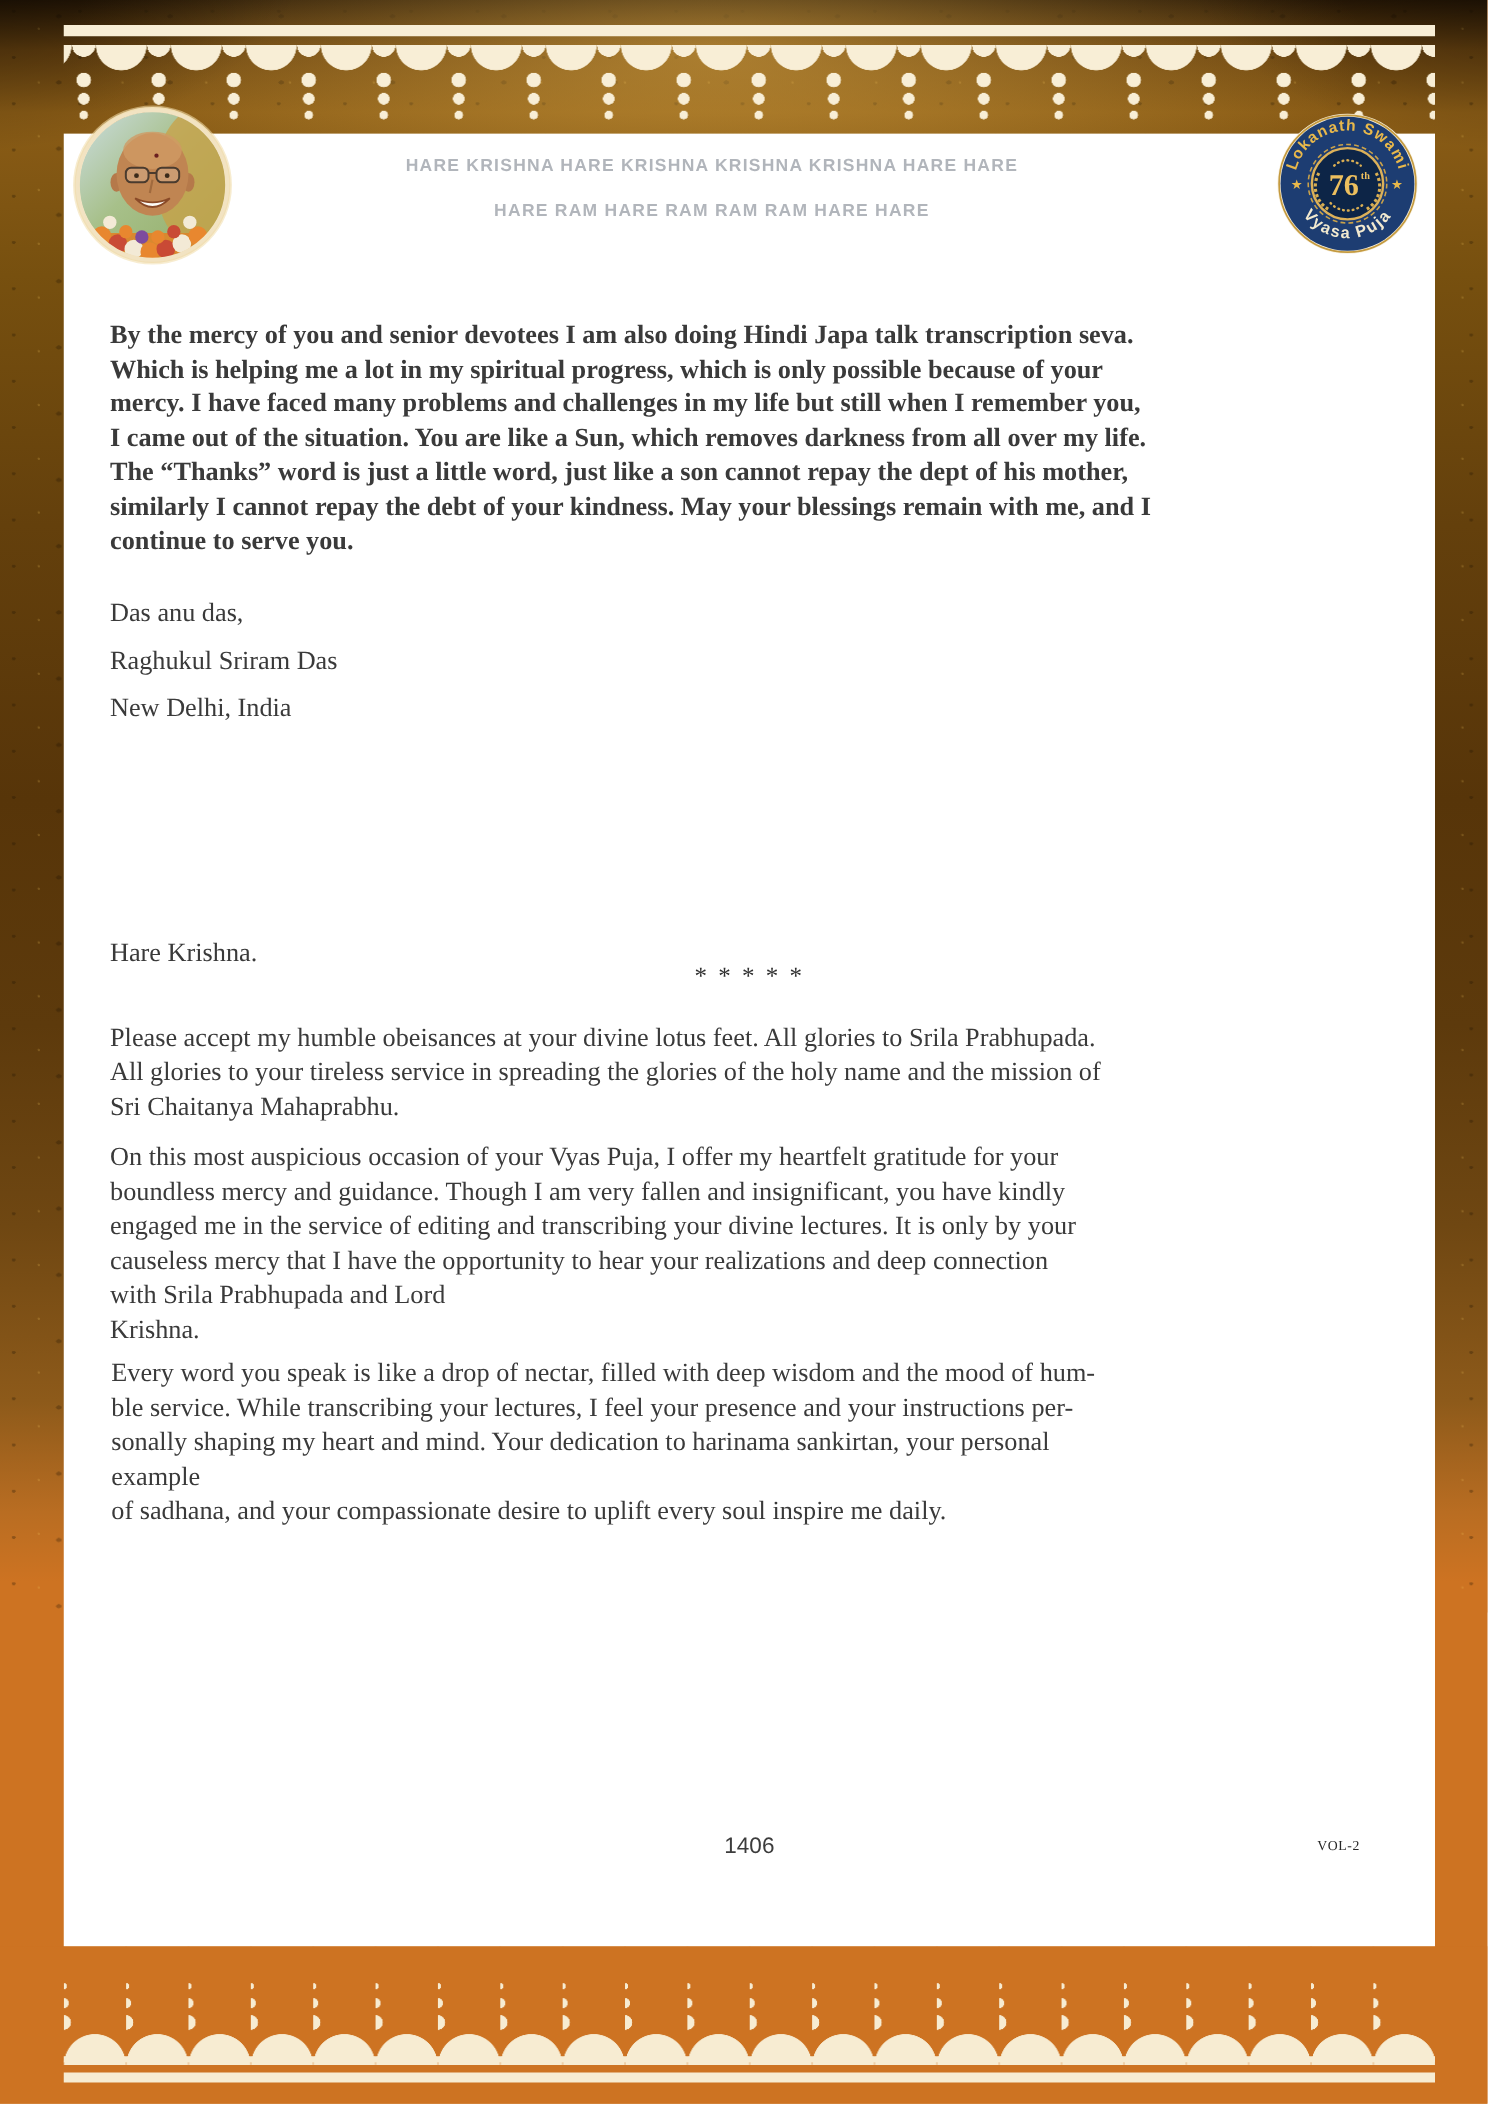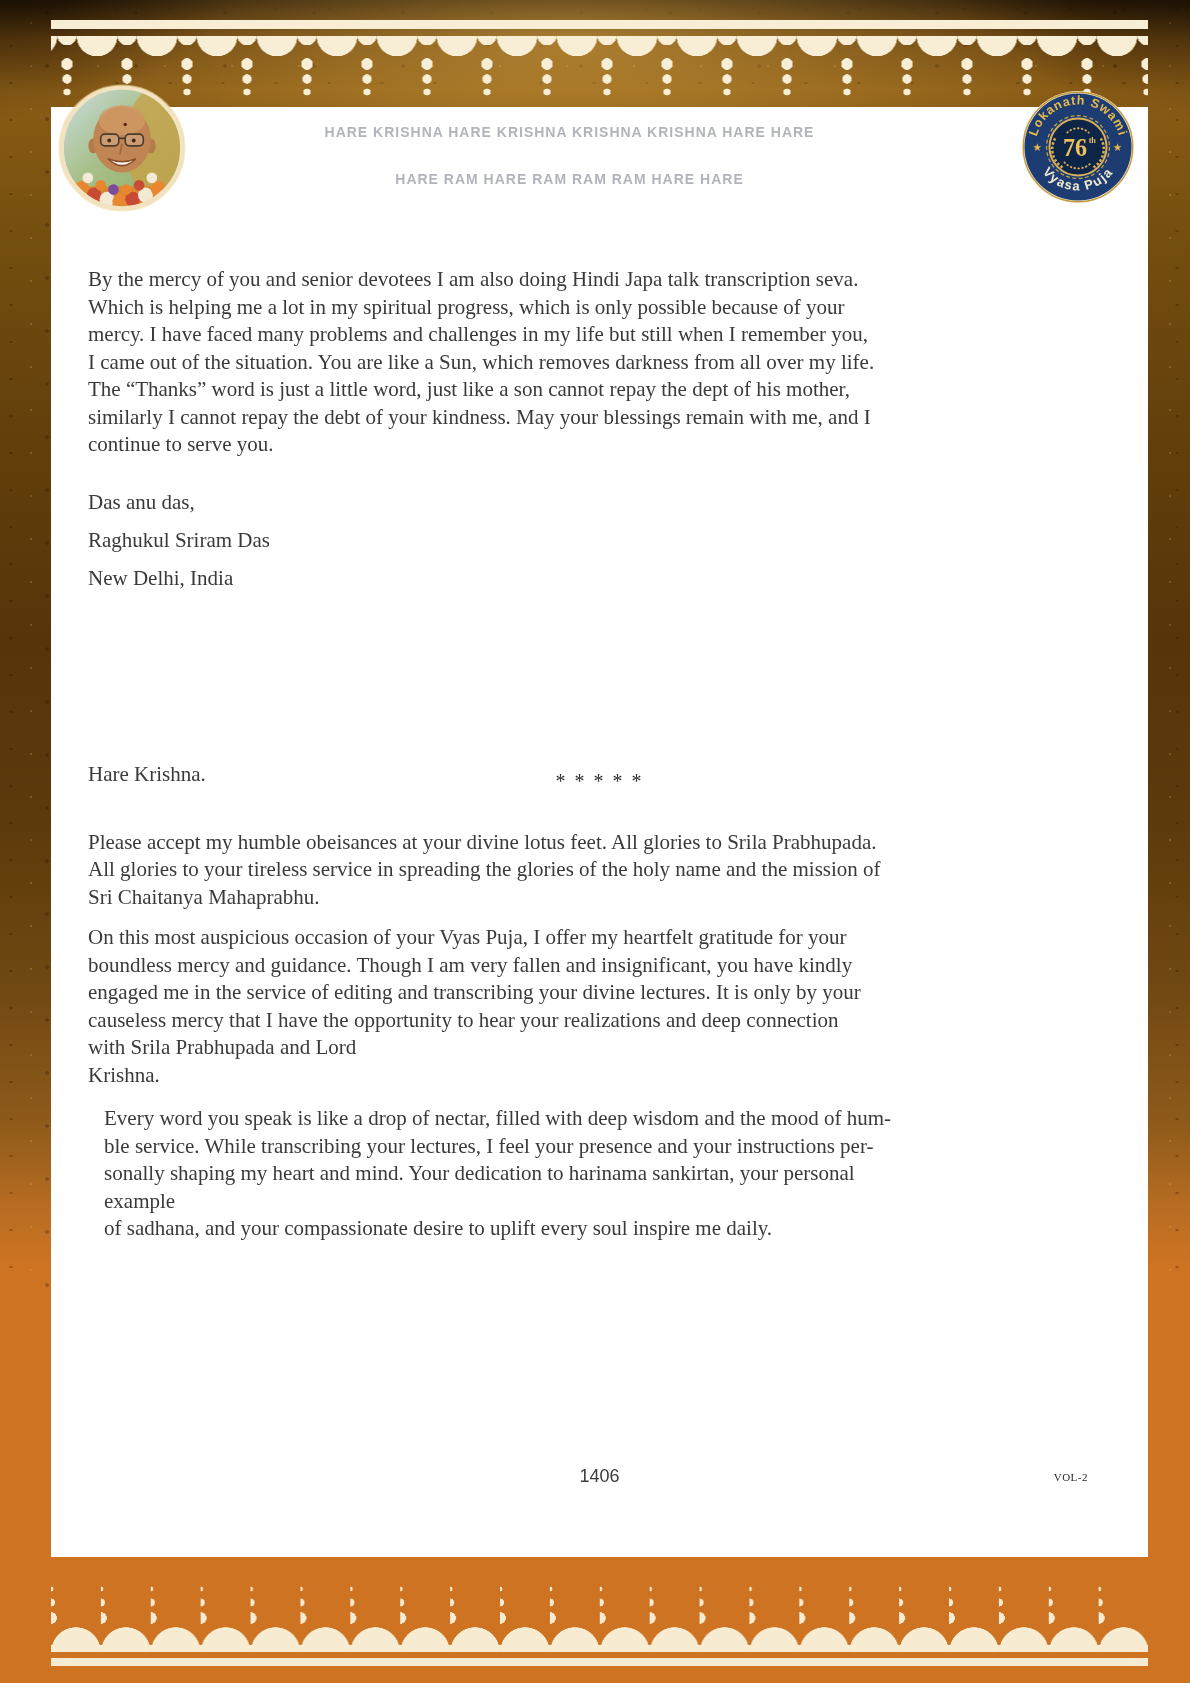--- a/index.html
+++ b/index.html
@@ -33,36 +33,36 @@
       radial-gradient(circle 4.8px  at 50.5px 43px,  #f8eed6 94%, rgba(248,238,214,0) 100%),
       radial-gradient(circle 3.6px  at 50.5px 56px,  #f8eed6 94%, rgba(248,238,214,0) 100%);
     background-size:60px 71px;background-repeat:repeat-x;background-position:-34.5px 0;
   }
   
   .page{position:absolute;left:51px;top:107px;width:1097px;height:1450px;background:#ffffff;}
   
   .mantras{position:absolute;left:51px;top:0;width:1037px;text-align:center;}
   .mantra{position:absolute;left:0;width:100%;color:#b1b5bb;font-size:14px;letter-spacing:1px;font-weight:700;}
   .mantra1{top:124px;}
-  .mantra2{top:171px;}
+  .mantra2{top:160px;}
   .photo-wrap{position:absolute;left:58px;top:84px;width:128px;height:128px;}
   .badge-wrap{position:absolute;left:1020px;top:89px;width:116px;height:116px;}
   
   .content{
     position:absolute;left:88px;top:250px;width:940px;
     font-family:"Liberation Serif",serif;font-size:21px;line-height:27.5px;color:#3a3a3a;
   }
   .para{white-space:pre-line;}
-  .p1{margin:16px 0 30px 0;}
+  .p1{margin:4px 0 30px 0;font-weight:bold;}
   .p2{margin:0 0 48px 0;}
   .sig{margin:0 0 10.5px 0;}
   .greeting{margin:169px 0 40px 0;}
   .p3{margin:0 0 13px 0;}
   .p4{margin:0 0 8px 0;}
-  .p5{margin:16px;}
+  .p5{margin:1px;}
   .separator{
     position:absolute;left:51px;top:770px;width:1097px;text-align:center;
     font-family:"Liberation Serif",serif;font-size:20px;letter-spacing:2px;color:#2f2f2f;
   }
   
   .page-number{position:absolute;left:51px;top:1466px;width:1097px;text-align:center;
     font-family:"Liberation Sans",sans-serif;font-size:18px;color:#3c3c3c;}
   .volume{position:absolute;right:102px;top:1471px;
     font-family:"Liberation Serif",serif;font-size:11px;letter-spacing:.5px;color:#262626;}
   

